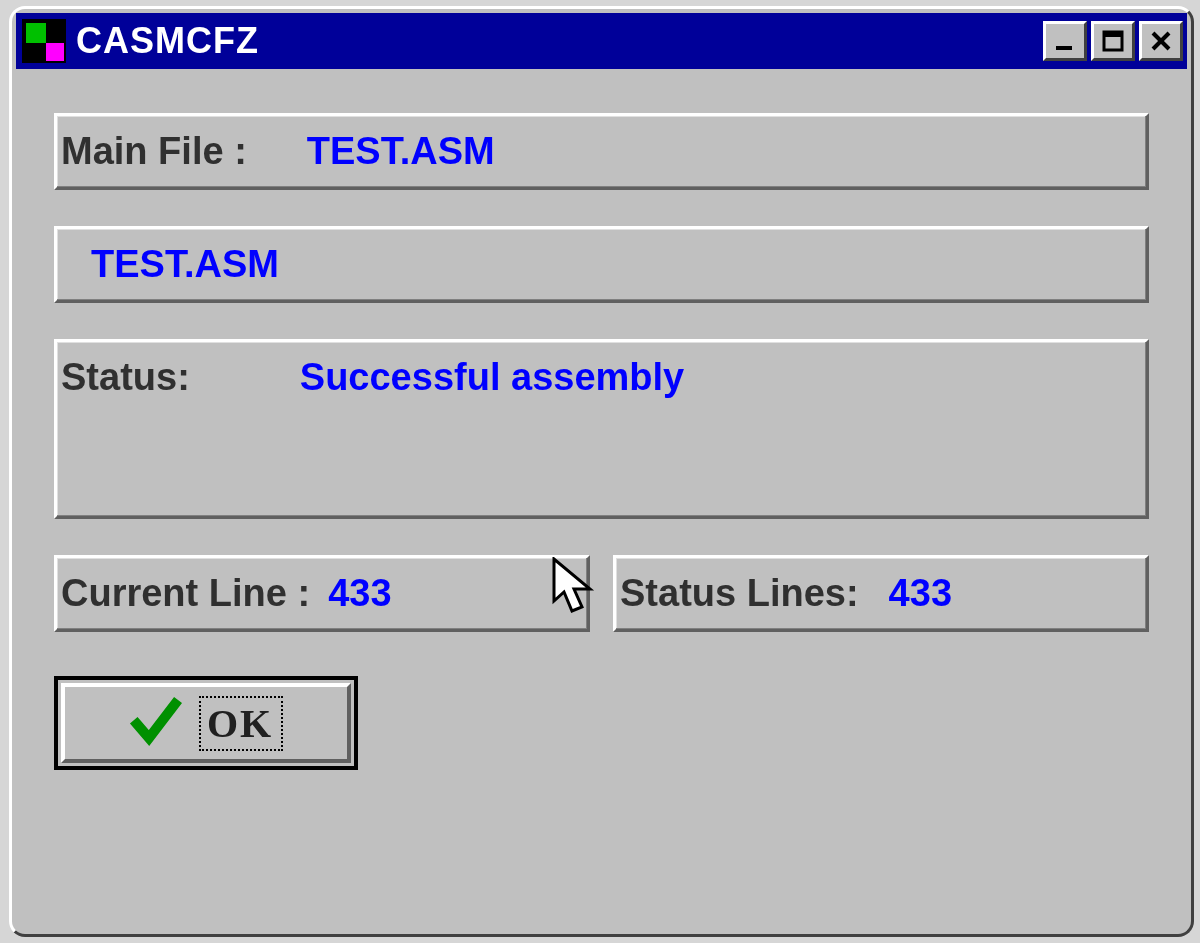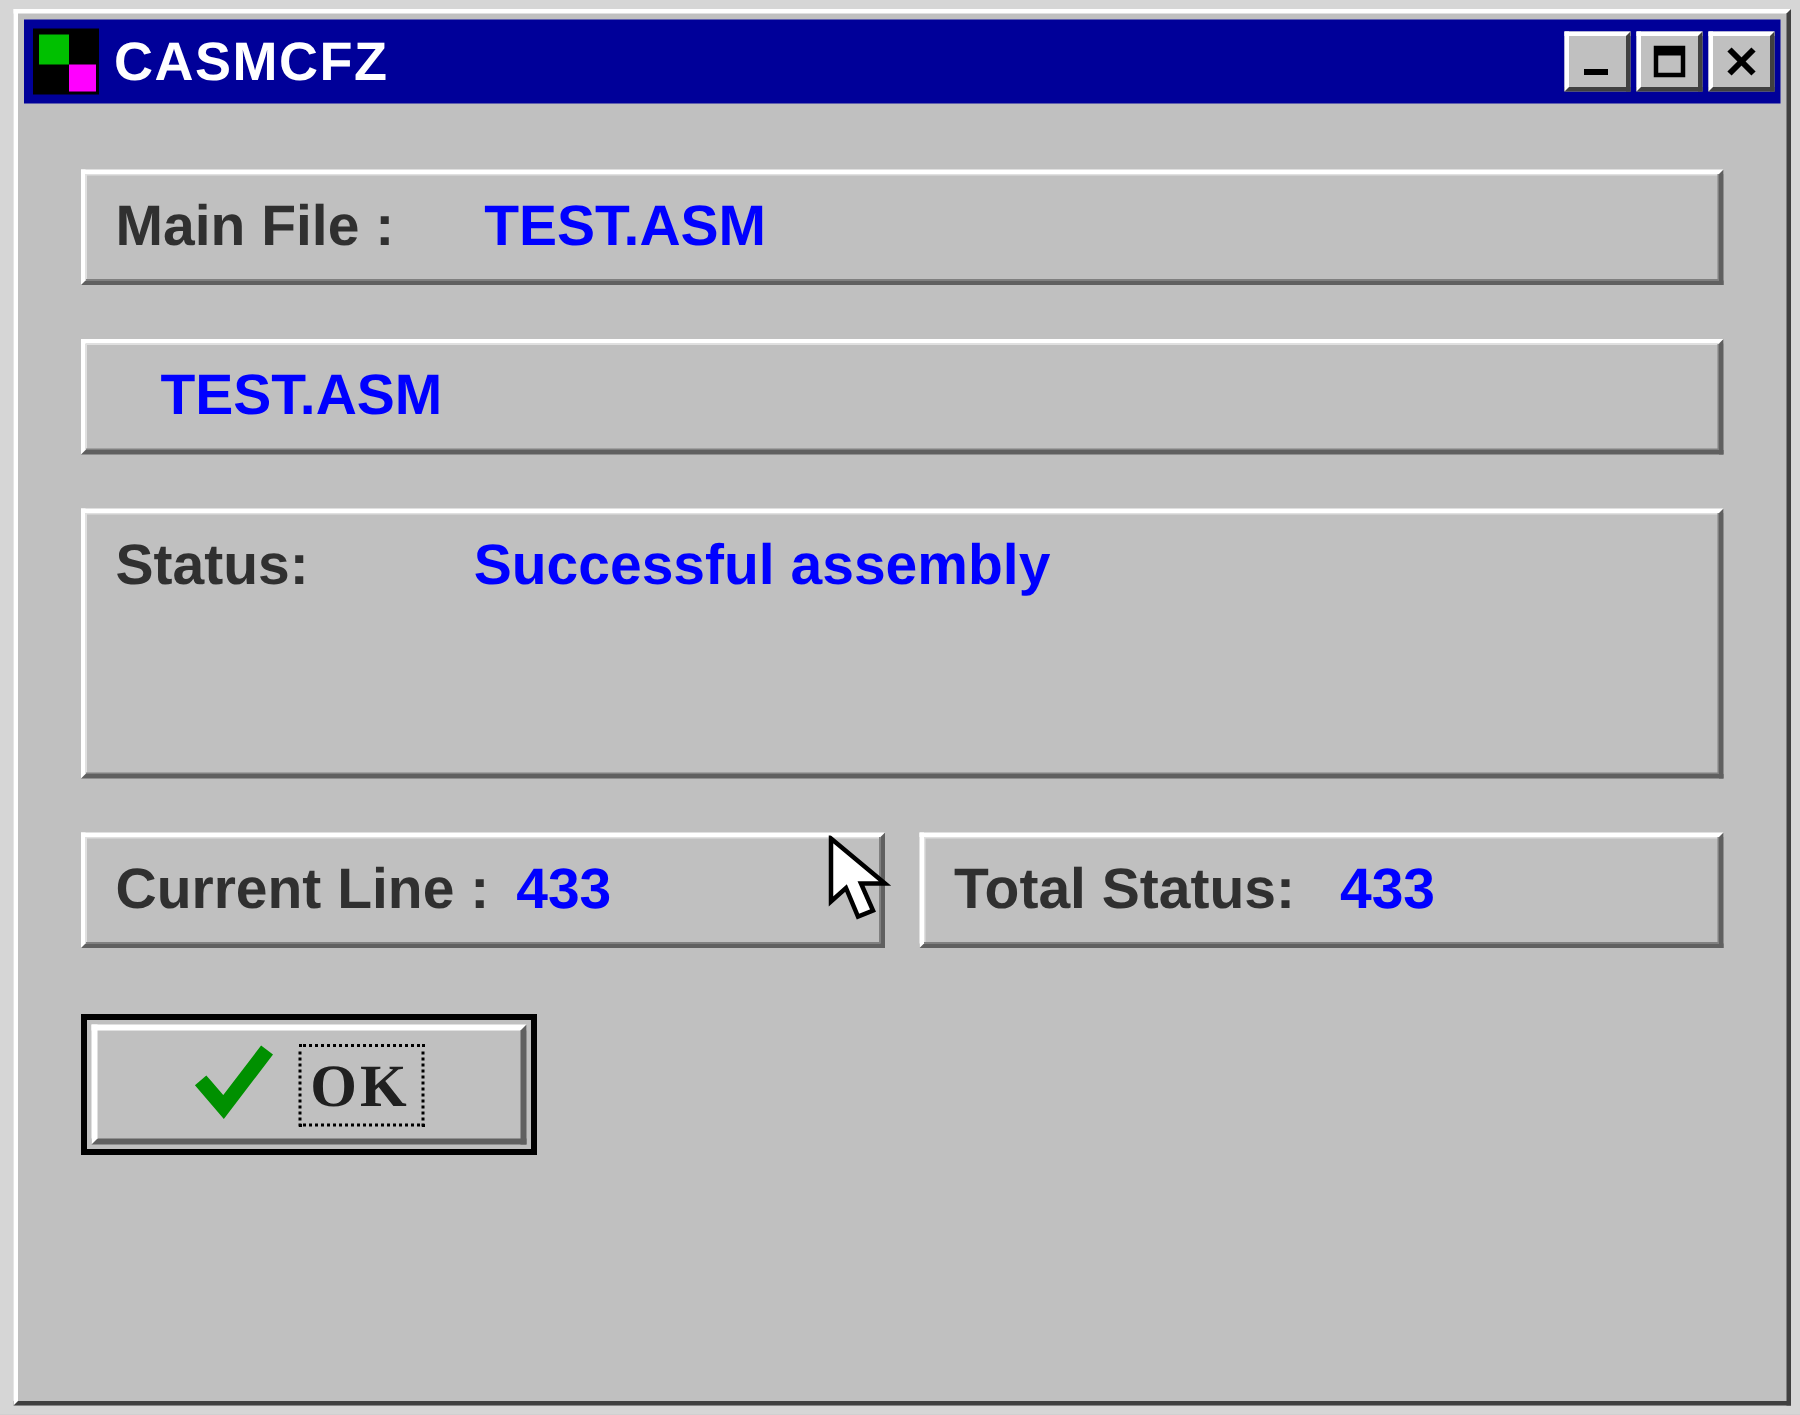--- a/index.html
+++ b/index.html
@@ -22,20 +22,21 @@
     top: 6px;
     width: 1185px;
     height: 931px;
     background: #c0c0c0;
     
     border-top: 3px solid #ffffff;
     border-left: 3px solid #ffffff;
     border-right: 3px solid #404040;
     border-bottom: 3px solid #404040;
     box-sizing: border-box;
+    border-radius: 16px;
   }
 
   .titlebar {
     margin: 4px;
     height: 56px;
     background: #000099;
     display: flex;
     align-items: center;
     padding-left: 6px;
     padding-right: 4px;
@@ -99,21 +100,21 @@
 
   .panel {
     background: #c0c0c0;
     
     border-top: 3px solid #ffffff;
     border-left: 3px solid #ffffff;
     border-right: 3px solid #606060;
     border-bottom: 3px solid #606060;
     box-shadow: inset -1px -1px 0 #808080, inset 1px 1px 0 #e0e0e0;
     box-sizing: border-box;
-    padding: 14px 20px;
+    padding: 14px 4px;
     margin-bottom: 36px;
     font-size: 38px;
     font-weight: bold;
     letter-spacing: 0px;
     display: flex;
     align-items: flex-start;
   }
   .panel.tall {
     height: 180px;
     gap: 24px;
@@ -240,21 +241,21 @@
       <span class="value-blue">Successful assembly</span>
     </div>
 
     <div class="row-two">
       <div class="panel">
         <span class="label-dark">Current Line :</span>
         <span class="sp18"></span>
         <span class="value-blue">433</span>
       </div>
       <div class="panel">
-        <span class="label-dark">Total Status:</span>
+        <span class="label-dark">Status Lines:</span>
         <span class="sp30"></span>
         <span class="value-blue">433</span>
       </div>
     </div>
 
     <div class="ok-row">
       <div class="ok-button">
         <span class="ok-check">
           <svg width="54" height="54" viewBox="0 0 54 54">
             <polyline points="8,30 20,44 46,10" fill="none" stroke="#009000" stroke-width="10" stroke-linecap="square" stroke-linejoin="miter"></polyline>

